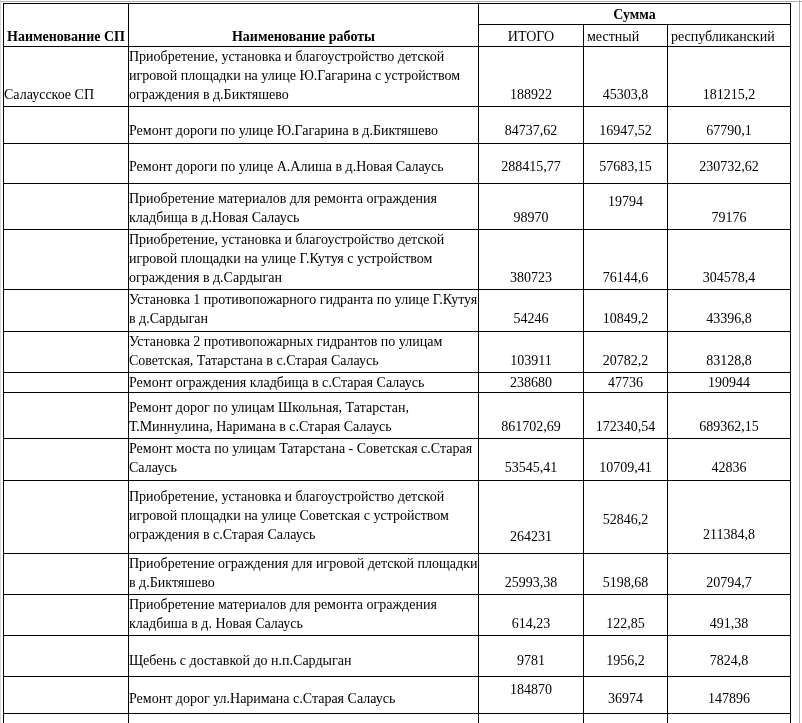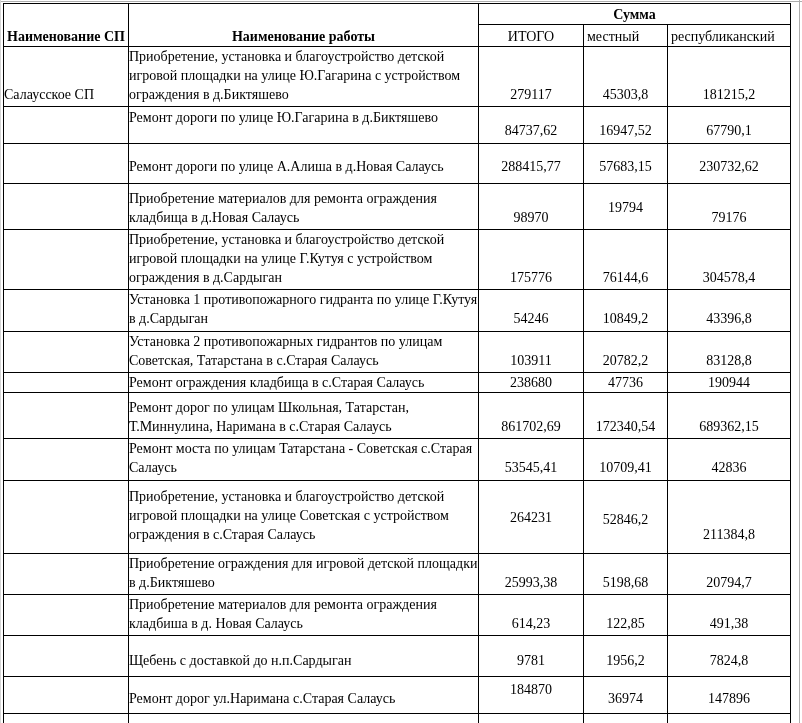--- a/index.html
+++ b/index.html
@@ -85,49 +85,49 @@
       <tr class="hrow2">
         <th>ИТОГО</th>
         <th class="left">местный</th>
         <th class="left">республиканский</th>
       </tr>
     </thead>
     <tbody>
         <tr style="height: 57px;">
           <td class="td-sp" style="padding-bottom: 2px;">Салаусское СП</td>
           <td class="td-work" style="padding-bottom: 2px;">Приобретение, установка и благоустройство детской игровой площадки на улице Ю.Гагарина с устройством ограждения в д.Биктяшево</td>
-          <td class="td-num" style="padding-bottom: 2px;">279117</td>
+          <td class="td-num" style="padding-bottom: 2px;">188922</td>
           <td class="td-num" style="padding-bottom: 2px;">45303,8</td>
           <td class="td-num" style="padding-bottom: 2px; margin-top: 40px;">181215,2</td>
         </tr>
         <tr style="height: 37px;">
           <td class="td-sp" style="padding-bottom: 3px;"></td>
-          <td class="td-work" style="padding-bottom: 16px;">Ремонт дороги по улице Ю.Гагарина в д.Биктяшево</td>
+          <td class="td-work" style="padding-bottom: 3px;">Ремонт дороги по улице Ю.Гагарина в д.Биктяшево</td>
           <td class="td-num" style="padding-bottom: 3px;">84737,62</td>
           <td class="td-num" style="padding-bottom: 3px;">16947,52</td>
           <td class="td-num" style="padding-bottom: 3px;">67790,1</td>
         </tr>
         <tr style="height: 40px;">
           <td class="td-sp" style="padding-bottom: 7px;"></td>
           <td class="td-work" style="padding-bottom: 7px;">Ремонт дороги по улице А.Алиша в д.Новая Салаусь</td>
           <td class="td-num" style="padding-bottom: 7px;">288415,77</td>
           <td class="td-num" style="padding-bottom: 7px;">57683,15</td>
           <td class="td-num" style="padding-bottom: 7px;">230732,62</td>
         </tr>
         <tr style="height: 46px;">
           <td class="td-sp" style="padding-bottom: 2px;"></td>
           <td class="td-work" style="padding-bottom: 2px;">Приобретение материалов для ремонта ограждения кладбища в д.Новая Салаусь</td>
           <td class="td-num" style="padding-bottom: 2px;">98970</td>
-          <td class="td-num" style="padding-bottom: 12px;">19794</td>
+          <td class="td-num" style="padding-bottom: 18px;">19794</td>
           <td class="td-num" style="padding-bottom: 2px;">79176</td>
         </tr>
         <tr style="height: 57px;">
           <td class="td-sp" style="padding-bottom: 2px;"></td>
           <td class="td-work" style="padding-bottom: 2px;">Приобретение, установка и благоустройство детской игровой площадки на улице Г.Кутуя с устройством ограждения в д.Сардыган</td>
-          <td class="td-num" style="padding-bottom: 2px;">175776</td>
+          <td class="td-num" style="padding-bottom: 2px;">380723</td>
           <td class="td-num" style="padding-bottom: 2px;">76144,6</td>
           <td class="td-num" style="padding-bottom: 2px;">304578,4</td>
         </tr>
         <tr style="height: 39px;">
           <td class="td-sp" style="padding-bottom: 3px;"></td>
           <td class="td-work" style="padding-bottom: 3px;">Установка 1 противопожарного гидранта по улице Г.Кутуя в д.Сардыган</td>
           <td class="td-num" style="padding-bottom: 3px;">54246</td>
           <td class="td-num" style="padding-bottom: 3px;">10849,2</td>
           <td class="td-num" style="padding-bottom: 3px;">43396,8</td>
         </tr>
@@ -155,21 +155,21 @@
         <tr style="height: 37px;">
           <td class="td-sp" style="padding-bottom: 3px;"></td>
           <td class="td-work" style="padding-bottom: 3px;">Ремонт моста по улицам Татарстана - Советская с.Старая Салаусь</td>
           <td class="td-num" style="padding-bottom: 3px;">53545,41</td>
           <td class="td-num" style="padding-bottom: 3px;">10709,41</td>
           <td class="td-num" style="padding-bottom: 3px;">42836</td>
         </tr>
         <tr style="height: 73px;">
           <td class="td-sp" style="padding-bottom: 9px;"></td>
           <td class="td-work" style="padding-bottom: 9px;">Приобретение, установка и благоустройство детской игровой площадки на улице Советская с устройством ограждения в с.Старая Салаусь</td>
-          <td class="td-num" style="padding-bottom: 26px; margin-left: 43px;">264231</td>
+          <td class="td-num" style="padding-bottom: 7px; margin-left: 43px;">264231</td>
           <td class="td-num" style="padding-bottom: 24px;">52846,2</td>
           <td class="td-num" style="padding-bottom: 9px;">211384,8</td>
         </tr>
         <tr style="height: 37px;">
           <td class="td-sp" style="padding-bottom: 2px;"></td>
           <td class="td-work" style="padding-bottom: 2px; margin-top: 42px;">Приобретение ограждения для игровой детской площадки в д.Биктяшево</td>
           <td class="td-num" style="padding-bottom: 2px;">25993,38</td>
           <td class="td-num" style="padding-bottom: 2px;">5198,68</td>
           <td class="td-num" style="padding-bottom: 2px;">20794,7</td>
         </tr>

